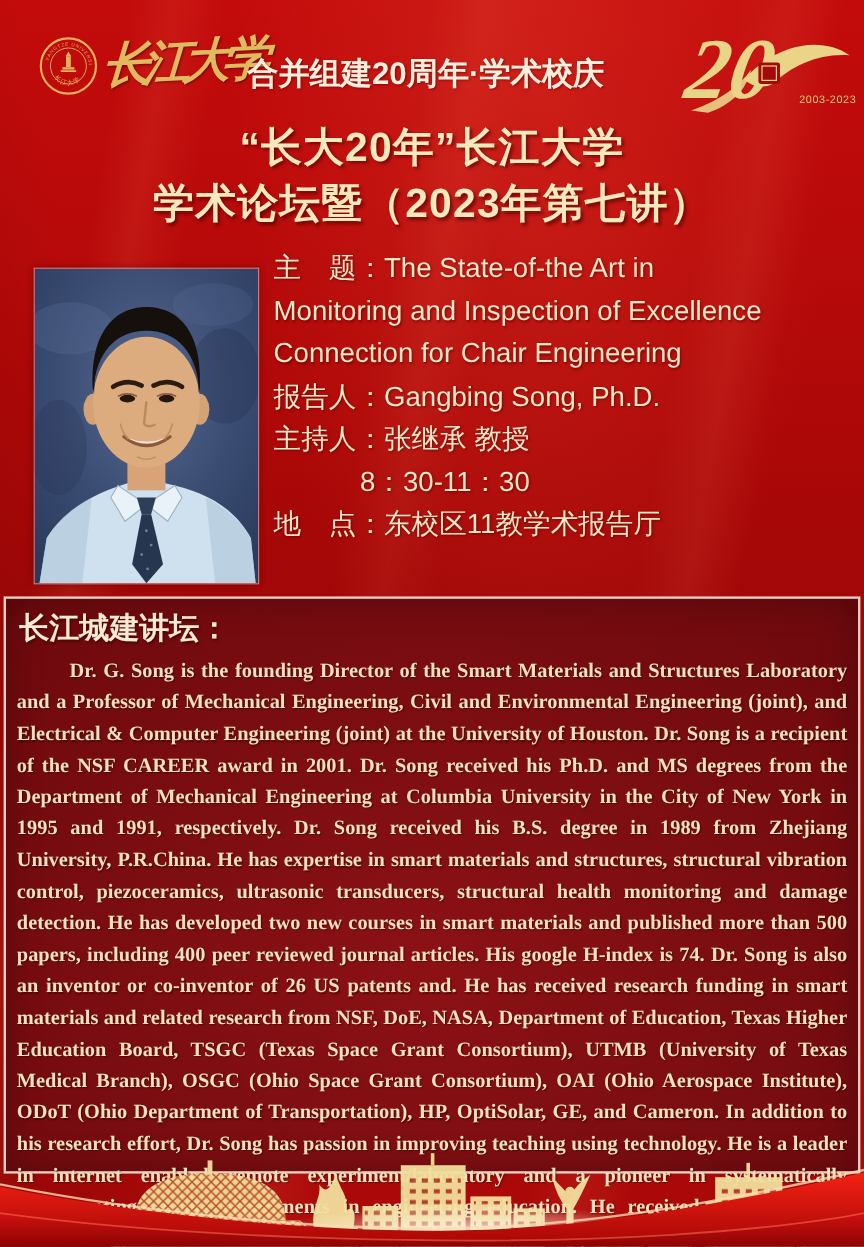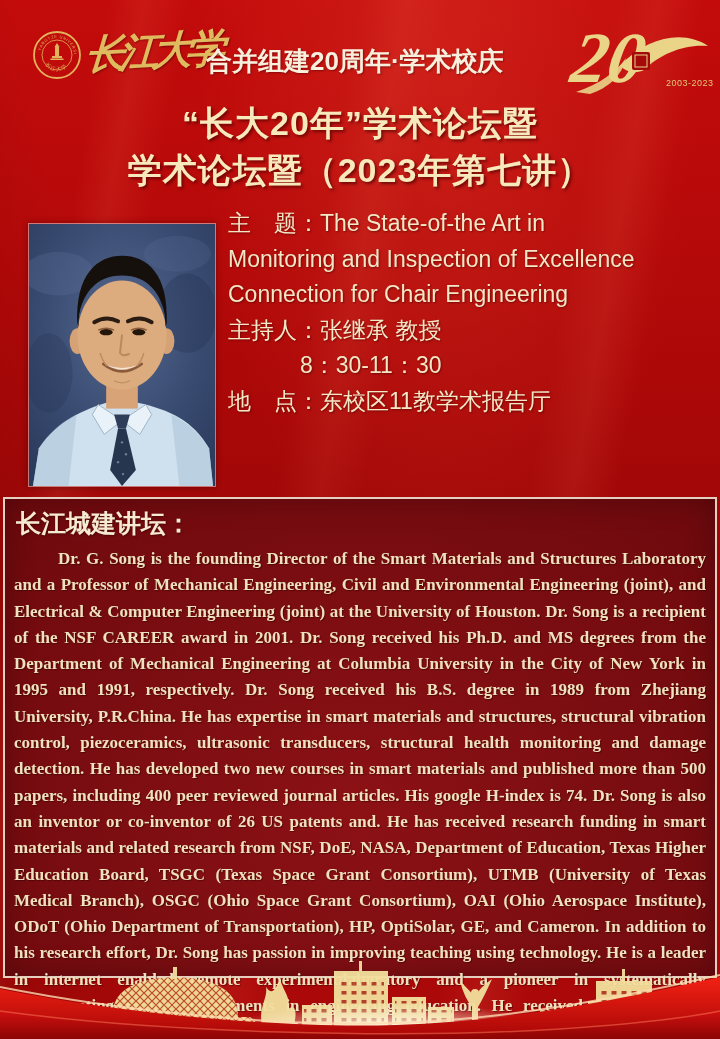--- a/index.html
+++ b/index.html
@@ -112,21 +112,21 @@
       <text x="26" y="76" font-size="72" font-weight="bold" font-style="italic" font-family="'Liberation Serif', serif" fill="#e9d488">20</text>
     </g>
     <path d="M64,60 C92,30 128,24 152,40 C128,38 104,48 88,64 C80,68 70,66 64,60 Z" fill="#e9d488"></path>
     <path d="M20,86 C44,78 60,66 70,52 C66,70 52,82 34,88 Z" fill="#e9d488" opacity="0.9"></path>
     <rect x="76" y="46" width="18" height="18" rx="2" fill="#a50a0a"></rect>
     <rect x="79" y="49" width="12" height="12" fill="none" stroke="#e9d488" stroke-width="1"></rect>
     <text x="110" y="80" font-size="9" fill="#e0c87a" letter-spacing="0.5">2003-2023</text>
   </svg>
 
   <div class="layer title-block">
-    <div>“长大20年”学术论坛暨</div>
+    <div>“长大20年”长江大学</div>
     <div>学术论坛暨（2023年第七讲）</div>
   </div>
 
   <div class="layer photo">
     <svg viewBox="0 0 188 264" preserveAspectRatio="none">
       <defs>
         <radialGradient id="pbg" cx="50%" cy="38%" r="75%">
           <stop offset="0%" stop-color="#55688f"></stop>
           <stop offset="55%" stop-color="#3a4c72"></stop>
           <stop offset="100%" stop-color="#2a3a5c"></stop>
@@ -179,20 +179,21 @@
       <path d="M72,130 Q74,138 79,143" stroke="#c08c60" stroke-width="1.4" fill="none"></path>
       <path d="M116,130 Q114,138 109,143" stroke="#c08c60" stroke-width="1.4" fill="none"></path>
       <path d="M86,158 Q94,162 102,158" stroke="#c08c60" stroke-width="1.2" fill="none"></path>
     </svg>
   </div>
 
   <div class="layer info-block">
     <div class="info-line">主　题：The State-of-the Art in</div>
     <div class="info-line">Monitoring and Inspection of Excellence</div>
     <div class="info-line">Connection for Chair Engineering</div>
+    <div class="info-line">报告人：Gangbing Song, Ph.D.</div>
     <div class="info-line">主持人：张继承 教授</div>
     <div class="info-line indented">8：30-11：30</div>
     <div class="info-line">地　点：东校区11教学术报告厅</div>
   </div>
 
   <div class="layer bio-box">
     <div class="bio-heading">长江城建讲坛：</div>
     <p class="bio-text">Dr. G. Song is the founding Director of the Smart Materials and Structures Laboratory and a Professor of Mechanical Engineering, Civil and Environmental Engineering (joint), and Electrical &amp; Computer Engineering (joint) at the University of Houston. Dr. Song is a recipient of the NSF CAREER award in 2001. Dr. Song received his Ph.D. and MS degrees from the Department of Mechanical Engineering at Columbia University in the City of New York in 1995 and 1991, respectively. Dr. Song received his B.S. degree in 1989 from Zhejiang University, P.R.China. He has expertise in smart materials and structures, structural vibration control, piezoceramics, ultrasonic transducers, structural health monitoring and damage detection. He has developed two new courses in smart materials and published more than 500 papers, including 400 peer reviewed journal articles. His google H-index is 74. Dr. Song is also an inventor or co-inventor of 26 US patents and. He has received research funding in smart materials and related research from NSF, DoE, NASA, Department of Education, Texas Higher Education Board, TSGC (Texas Space Grant Consortium), UTMB (University of Texas Medical Branch), OSGC (Ohio Space Grant Consortium), OAI (Ohio Aerospace Institute), ODoT (Ohio Department of Transportation), HP, OptiSolar, GE, and Cameron. In addition to his research effort, Dr. Song has passion in improving teaching using technology. He is a leader in internet enabled remote experiment/laboratory and a pioneer in systematically implementing remote experiments in engineering education. He received the prestigious Outstanding Technical Contribution Award from the Aerospace Division of ASCE, the Excellence in Research &amp; Scholarship Award at Full Professor Level from UH, the Celebrating Excellence Award for Excellence in Education from ISA (International Society of Automation), the IEEE Educational Activities Board Meritorious Achievement Award in Informal Education, among others. Dr. Song is a member of ASCE, ASME, and IEEE. Dr. Song served as the General Chair of the Earth and Space Conference 2010, Aerospace Division, ASCE.</p>
   </div>
 

